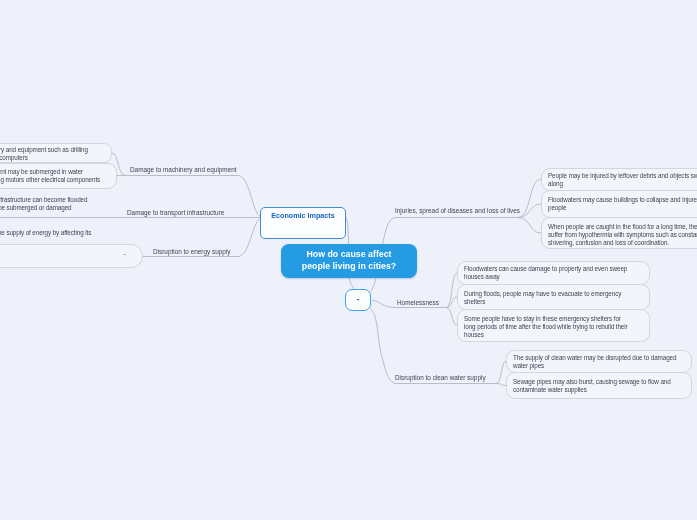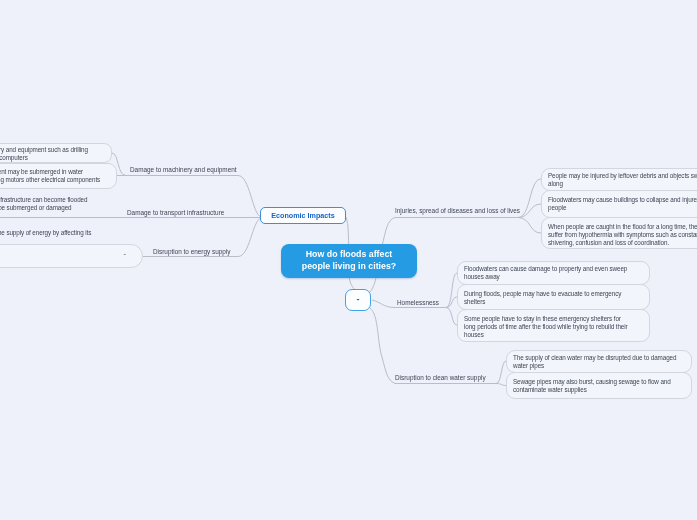--- a/index.html
+++ b/index.html
@@ -24,21 +24,21 @@
   .branch-label{
     font-size:6.4px;line-height:7px;white-space:nowrap;color:#3e4555;
   }
   .central-node{
     left:281px;top:244px;width:136px;height:34px;border-radius:8px;
     background:#249be2;color:#ffffff;font-weight:bold;font-size:8.8px;
     line-height:11.5px;text-align:center;white-space:pre-line;
     padding-top:5px;box-shadow:0 1px 2px rgba(30,90,150,.25);
   }
   .main-branch-node{
-    left:260px;top:207px;width:86px;height:17px;border-radius:5px;
+    left:260px;top:207px;width:86px;height:32px;border-radius:5px;
     background:#fcfdfe;border:1.5px solid #3d8fd9;color:#1565c8;
     font-weight:bold;font-size:7.2px;line-height:16px;text-align:center;
     white-space:nowrap;
   }
   .dash-node{
     left:345px;top:289px;width:26px;height:22px;border-radius:7px;
     background:#fcfdfe;border:1.8px solid #3fa2ea;color:#1565c8;
     font-weight:bold;font-size:9px;line-height:18px;text-align:center;
   }
   .stadium{
@@ -97,21 +97,21 @@
 <div class="abs floating-leaf" style="left:-55px;top:229px;">Floods can disrupt the supply of energy by affecting its</div>
 
 <div class="abs stadium">
   <span class="dash">-</span>
 </div>
 
 <div class="abs branch-label" style="left:153px;top:248px;">Disruption to energy supply</div>
 
 <div class="abs main-branch-node">Economic Impacts</div>
 
-<div class="abs central-node">How do floods affect
+<div class="abs central-node">How do cause affect
 people living in cities?</div>
 
 <div class="abs dash-node">-</div>
 
 <div class="abs branch-label" style="left:395px;top:207px;">Injuries, spread of diseases and loss of lives</div>
 
 <div class="abs leaf" style="left:541px;top:168px;width:200px;height:23px;padding:3px 6px;">People may be injured by leftover debris and objects swept
 along</div>
 
 <div class="abs leaf" style="left:541px;top:190px;width:200px;height:28px;padding:5px 6px;">Floodwaters may cause buildings to collapse and injure

